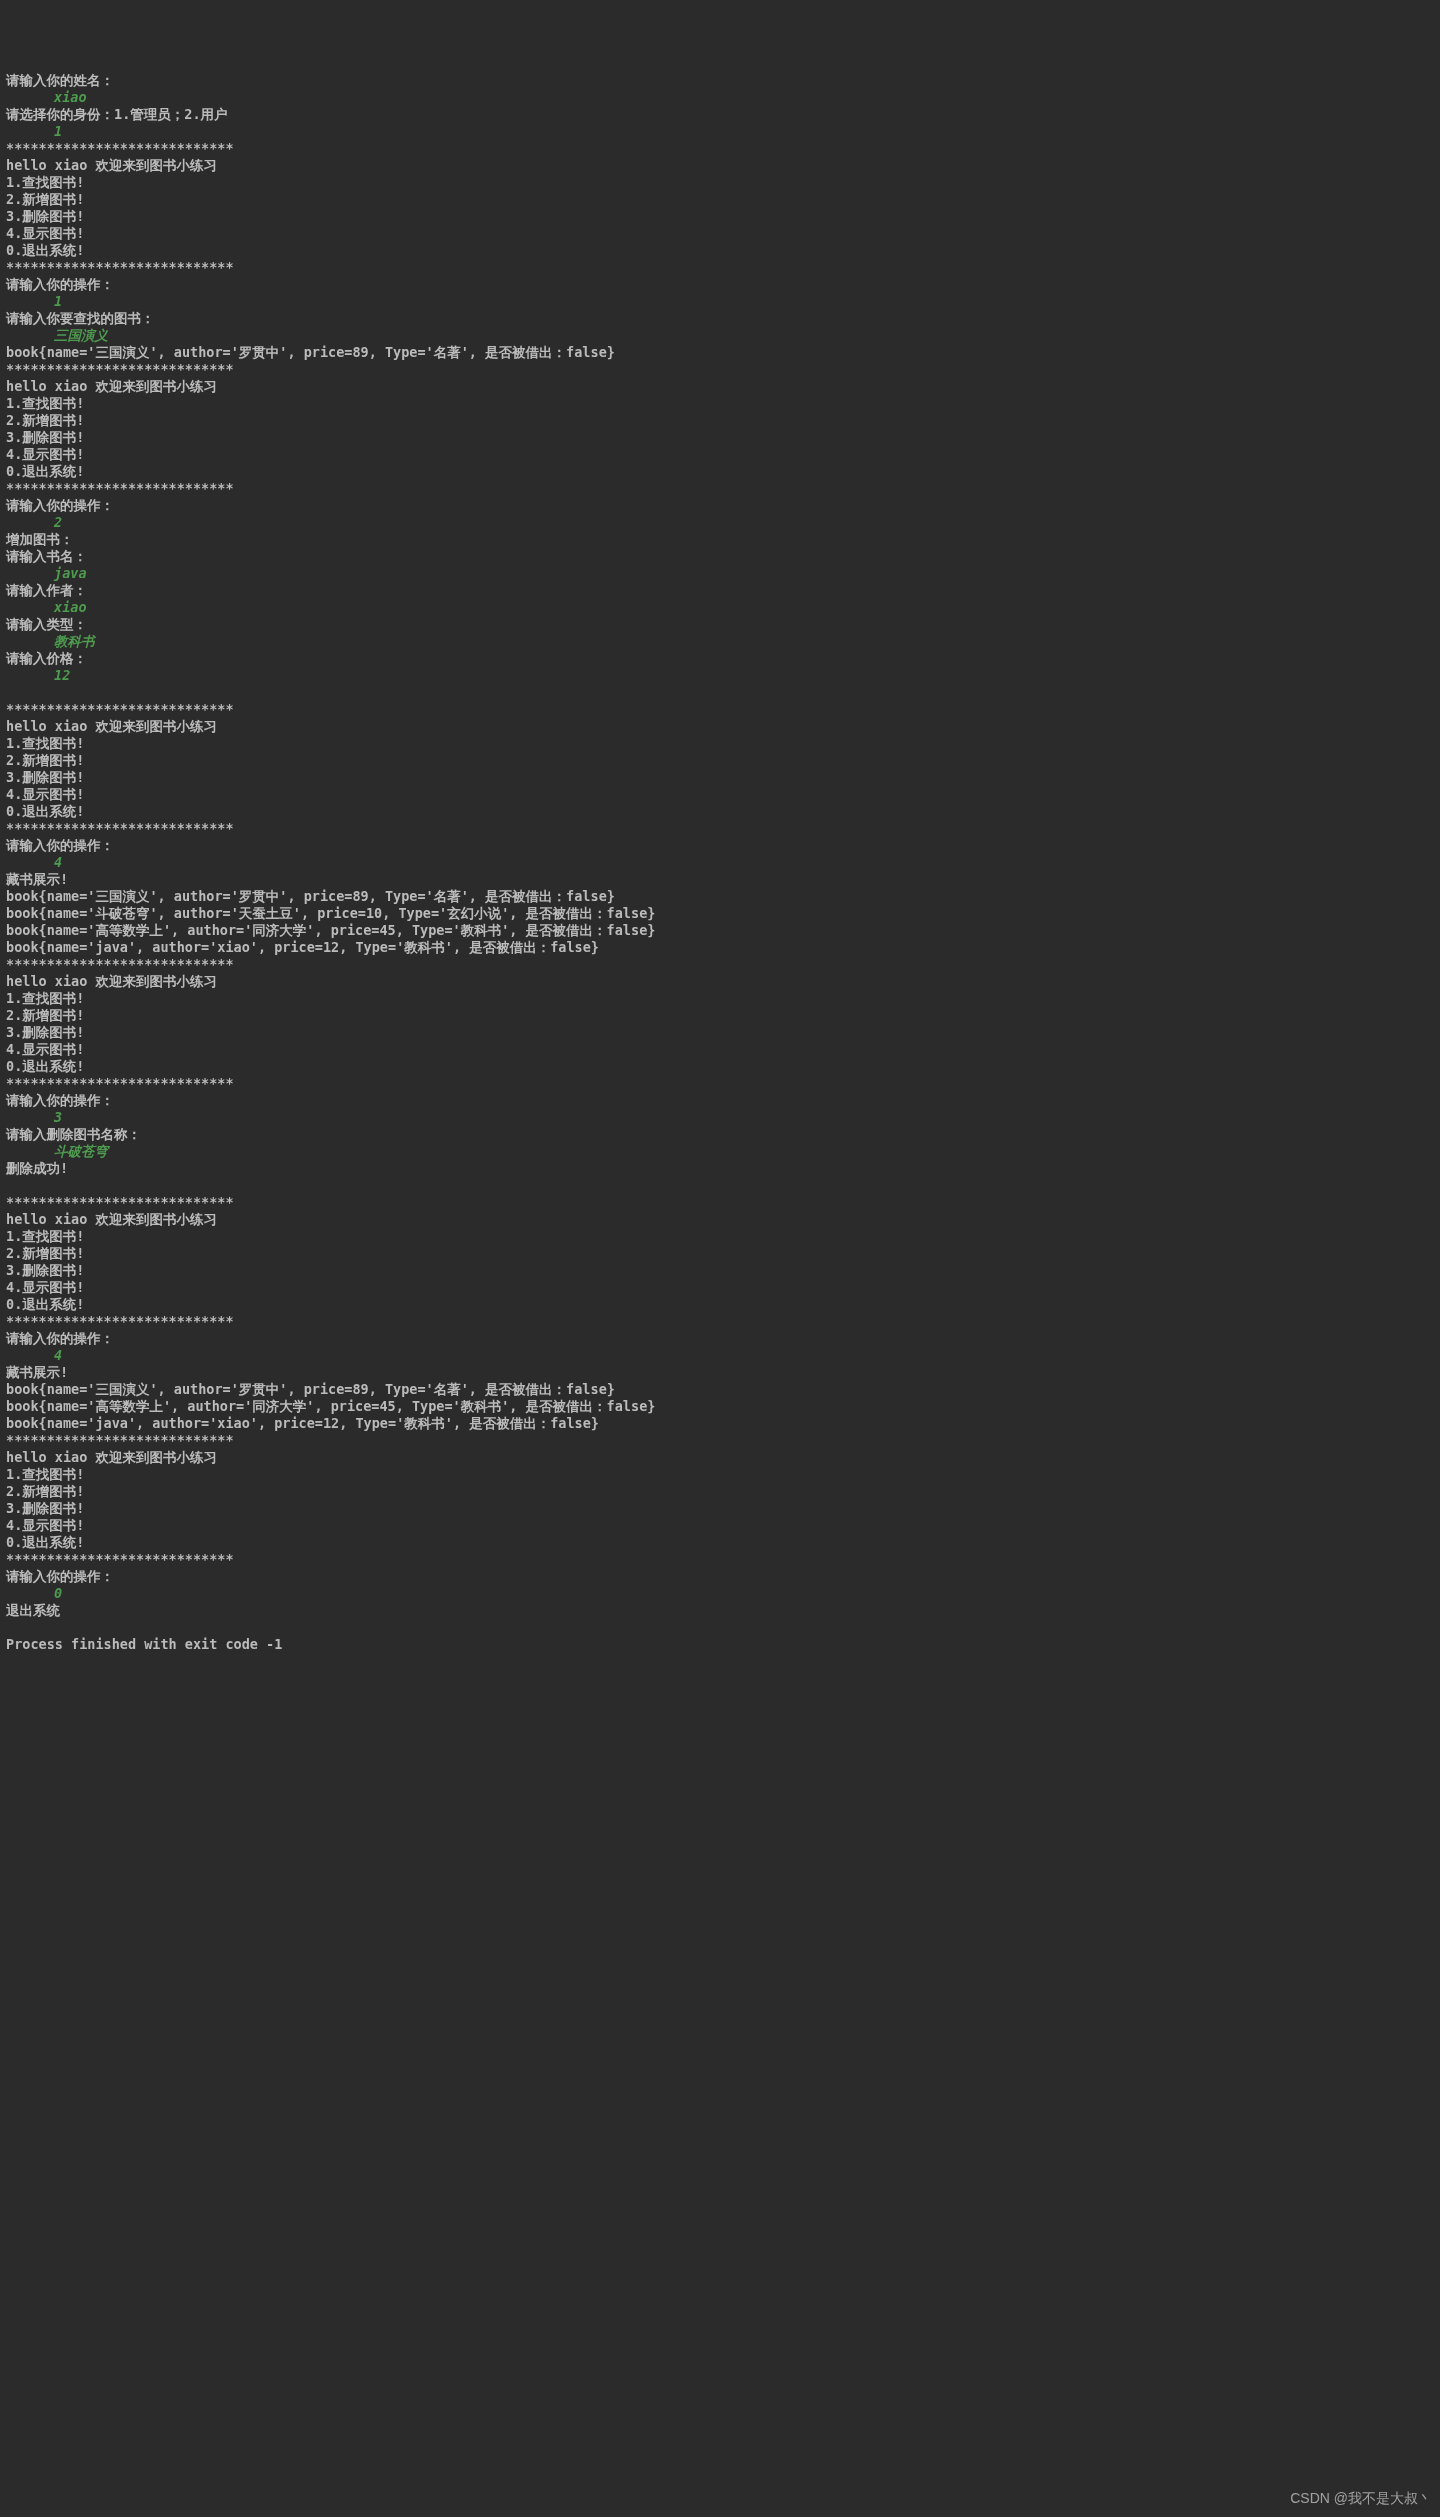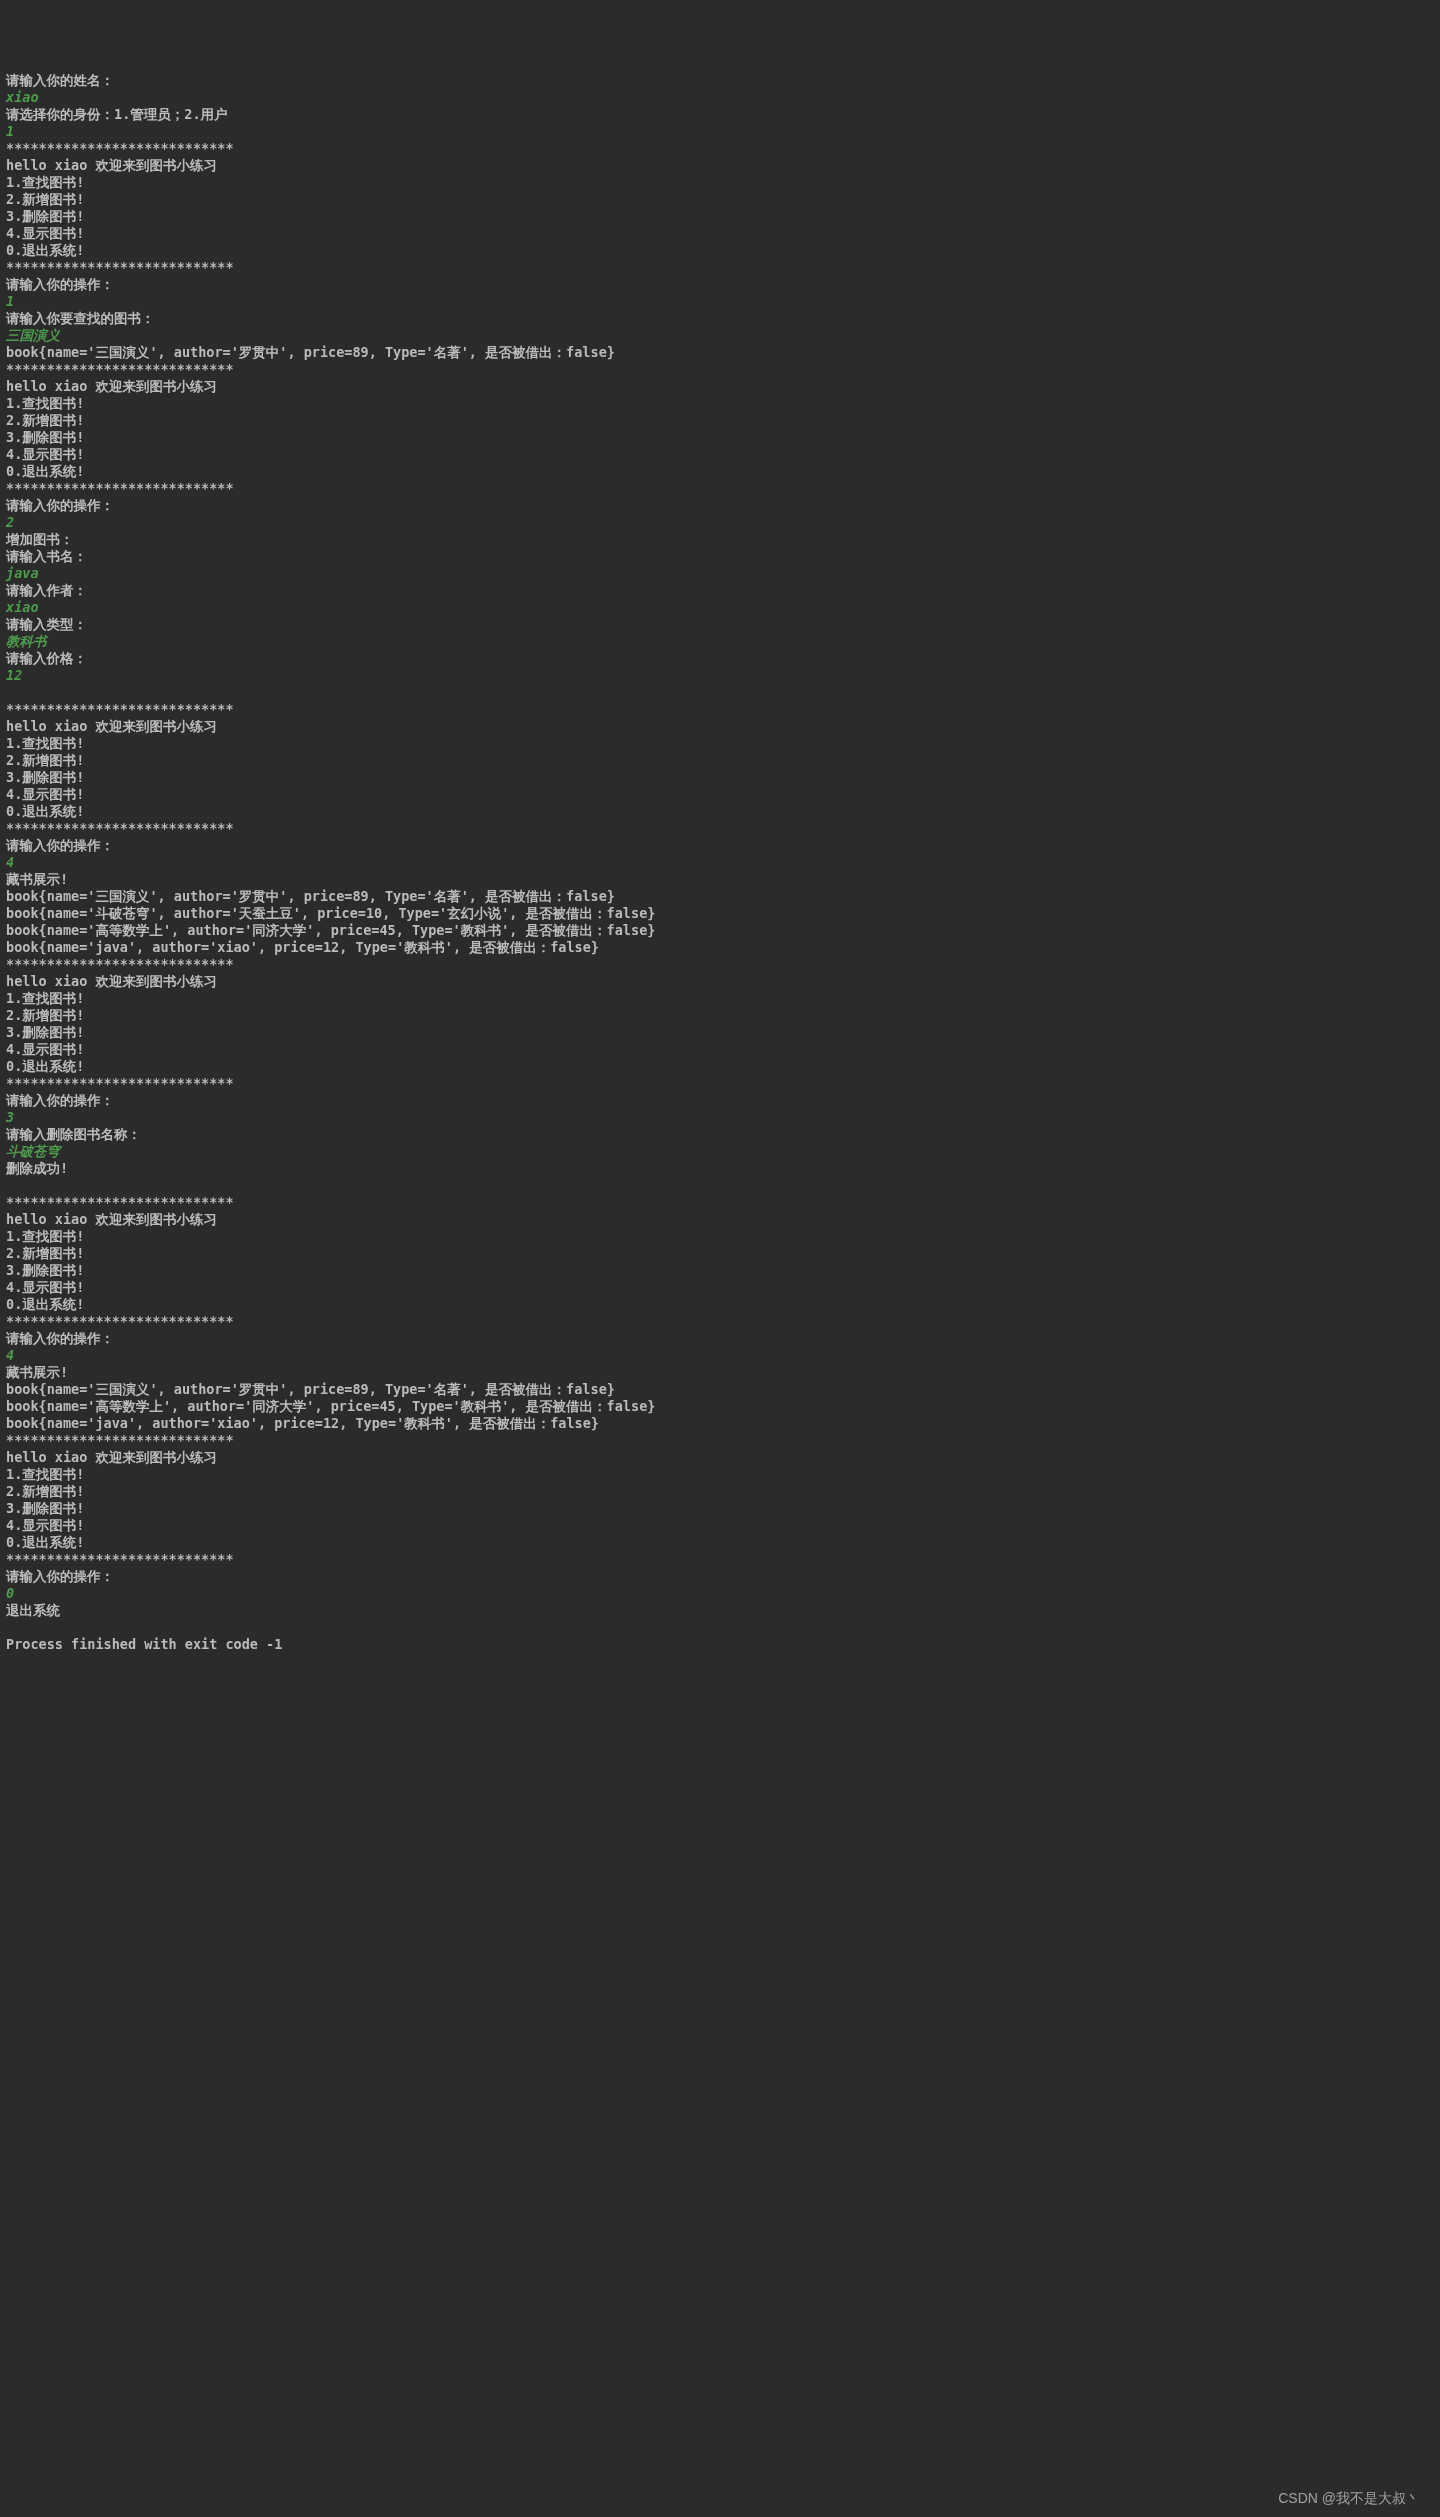--- a/index.html
+++ b/index.html
@@ -9,24 +9,24 @@
     font-family: "Menlo", "Consolas", "Monaco", monospace;
     font-size: 13.5px;
     line-height: 17px;
     padding: 4px 6px;
     width: 1440px;
     min-height: 2517px;
     position: relative;
     white-space: pre;
   }
   .line { display: block; }
-  .input { color: #4e9a4e; font-style: italic; }
+  .input { color: #4e9a4e; font-style: italic; margin-left: 48px; }
   .watermark {
     position: absolute;
-    right: 20px;
+    right: 8px;
     bottom: 10px;
     color: rgba(255,255,255,0.55);
     font-family: sans-serif;
     font-size: 14px;
     font-style: normal;
   }
   #console { display: block; font-weight: bold; }
 </style>
 </head>
 <body>

